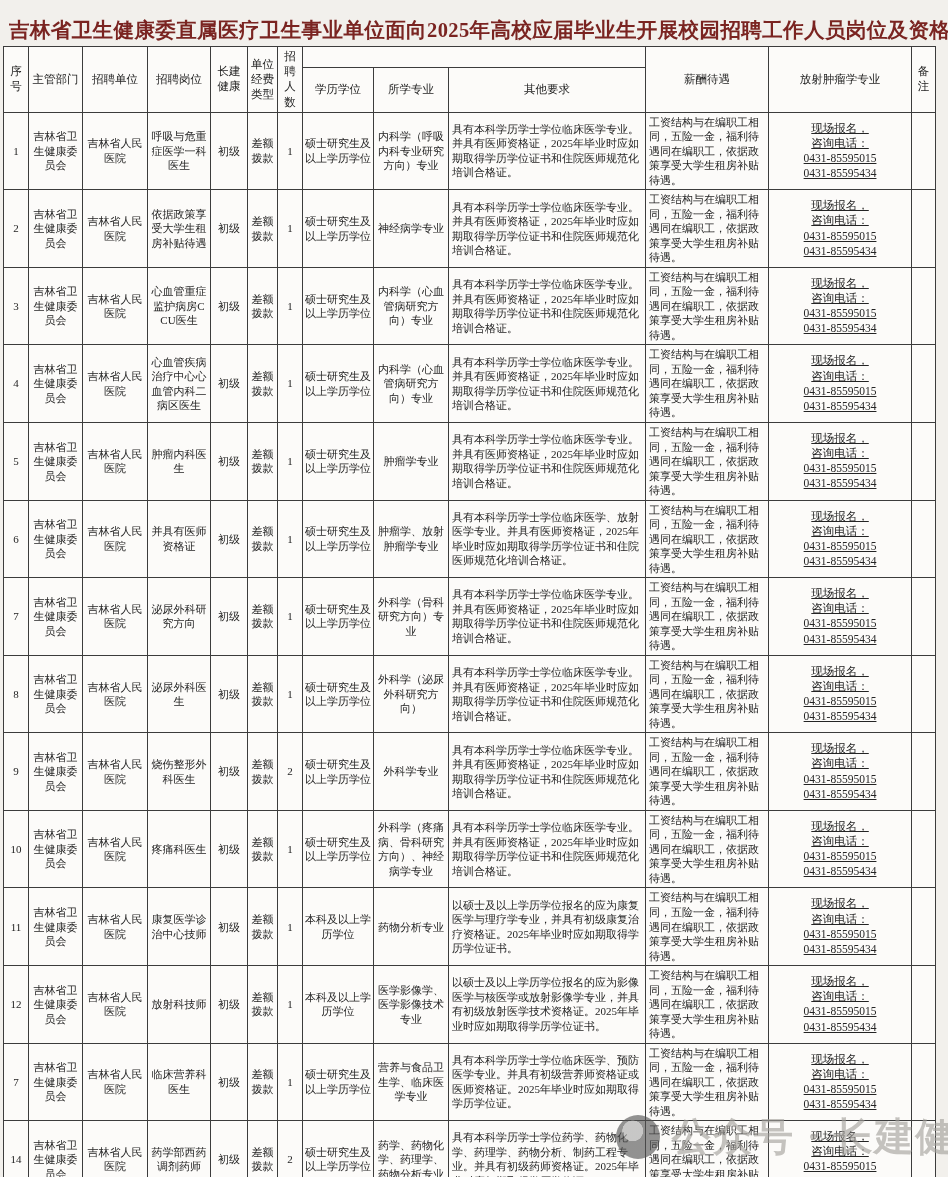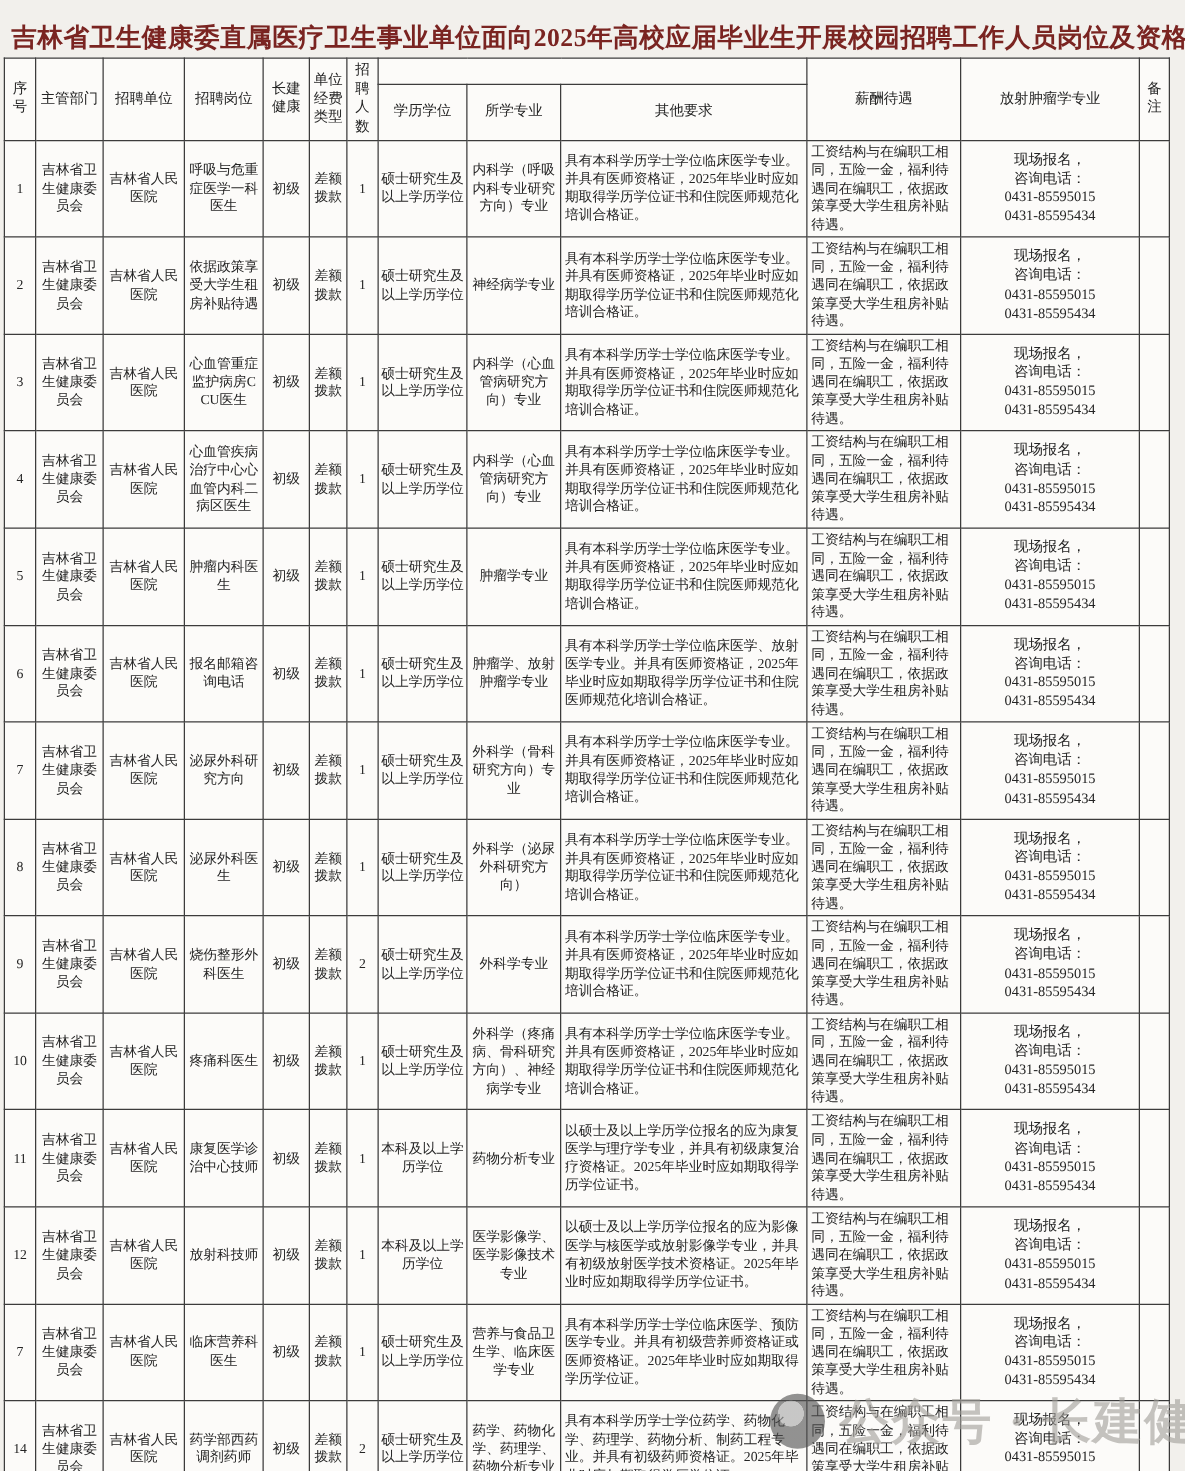--- a/index.html
+++ b/index.html
@@ -30,21 +30,21 @@
     font-size:11px; line-height:1.32;
     padding:2px 2px;
     text-align:center; vertical-align:middle;
     font-weight:normal;
     word-break:break-all;
     color:#242424;
   }
   .job-table thead th { font-size:11.5px; }
   .job-table th.blank-group { height:16px; }
   .job-table td.cell-left { text-align:left; padding:2px 3px; }
-  .job-table td.cell-contact { white-space:pre-line; font-size:11.5px; }
+  .job-table td.cell-contact { white-space:pre-line; font-size:11.5px;text-decoration:underline; }
   .watermark {
     position:absolute; top:1110px; left:616px;
     display:flex; align-items:center; gap:12px;
     pointer-events:none;
   }
   .wm-logo {
     width:44px; height:44px; border-radius:50%;
     background:radial-gradient(circle at 38% 36%, #a7a7a7 0 26%, #515151 27% 100%);
     opacity:0.62;
     flex:0 0 auto;
@@ -187,21 +187,21 @@
         <td class="cell-contact">现场报名，
 咨询电话：
 0431-85595015
 0431-85595434</td>
         <td></td>
       </tr>
       <tr>
         <td>6</td>
         <td>吉林省卫生健康委员会</td>
         <td>吉林省人民医院</td>
-        <td>报名邮箱咨询电话</td>
+        <td>并具有医师资格证</td>
         <td>初级</td>
         <td>差额拨款</td>
         <td>1</td>
         <td>硕士研究生及以上学历学位</td>
         <td>肿瘤学、放射肿瘤学专业</td>
         <td class="cell-left">具有本科学历学士学位临床医学、放射医学专业。并具有医师资格证，2025年毕业时应如期取得学历学位证书和住院医师规范化培训合格证。</td>
         <td class="cell-left">工资结构与在编职工相同，五险一金，福利待遇同在编职工，依据政策享受大学生租房补贴待遇。</td>
         <td class="cell-contact">现场报名，
 咨询电话：
 0431-85595015

